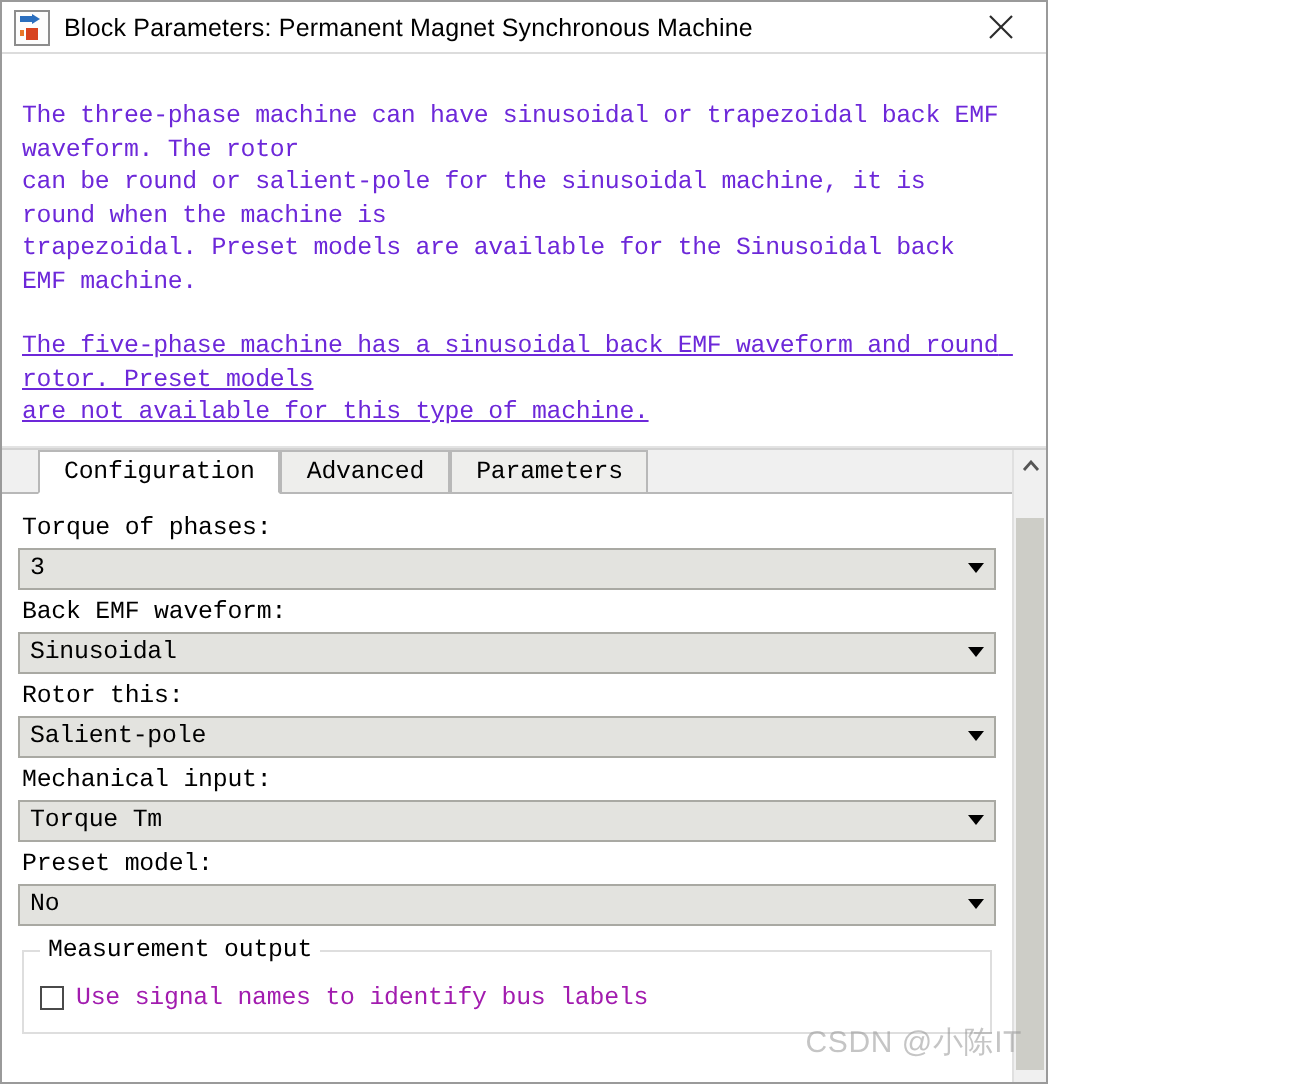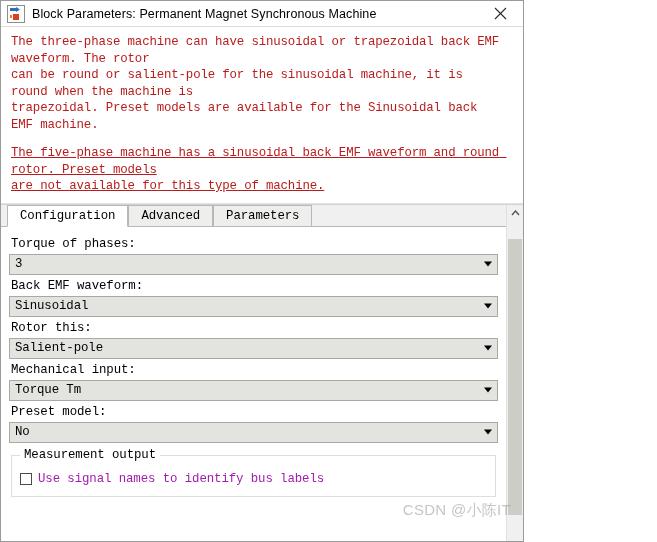--- a/index.html
+++ b/index.html
@@ -71,22 +71,22 @@
     border-bottom: 1px solid #e3e3e3;
   }
   .desc-panel {
     padding: 7px 22px 6px 10px;
     background: #ffffff;
   }
   .desc-para {
     font-family: "Liberation Mono", monospace;
     font-size: 12.4px;
     line-height: 16.5px;
-    color: #b91c1c;
-    margin: 0 0 12px 0;
+    color: #6d28d9;
+    margin: 16px 0 12px 0;
     white-space: pre-wrap;
     letter-spacing: -0.15px;
   }
   .desc-para:last-child { margin-bottom: 2px; text-decoration: underline; }
 
   
   .body-area {
     position: relative;
     height: 354px;
     box-sizing: border-box;
@@ -102,21 +102,21 @@
     overflow: hidden;
     background: #ffffff;
   }
 
   
   .tabstrip {
     position: relative;
     height: 22px;
     background: #f0f0f0;
     border-bottom: 1px solid #b8b8b8;
-    padding-left: 6px;
+    padding-left: 18px;
     box-sizing: border-box;
     display: flex;
     align-items: flex-end;
   }
   .tab {
     font-family: "Liberation Mono", monospace;
     font-size: 12.4px;
     color: #000000;
     padding: 3px 12px 3px 12px;
     border: 1px solid #b8b8b8;
@@ -255,21 +255,21 @@
     height: 19px;
     background: #f0f0f0;
     border-top: 1px solid #d8d8d8;
     box-sizing: border-box;
   }
 
   
   .watermark {
     position: absolute;
     right: 12px;
-    bottom: 21px;
+    bottom: 10px;
     font-family: "Liberation Sans", sans-serif;
     font-size: 15px;
     color: rgba(150,150,150,0.55);
     white-space: nowrap;
     pointer-events: none;
     letter-spacing: 0.3px;
   }
 </style>
 </head>
 <body>

